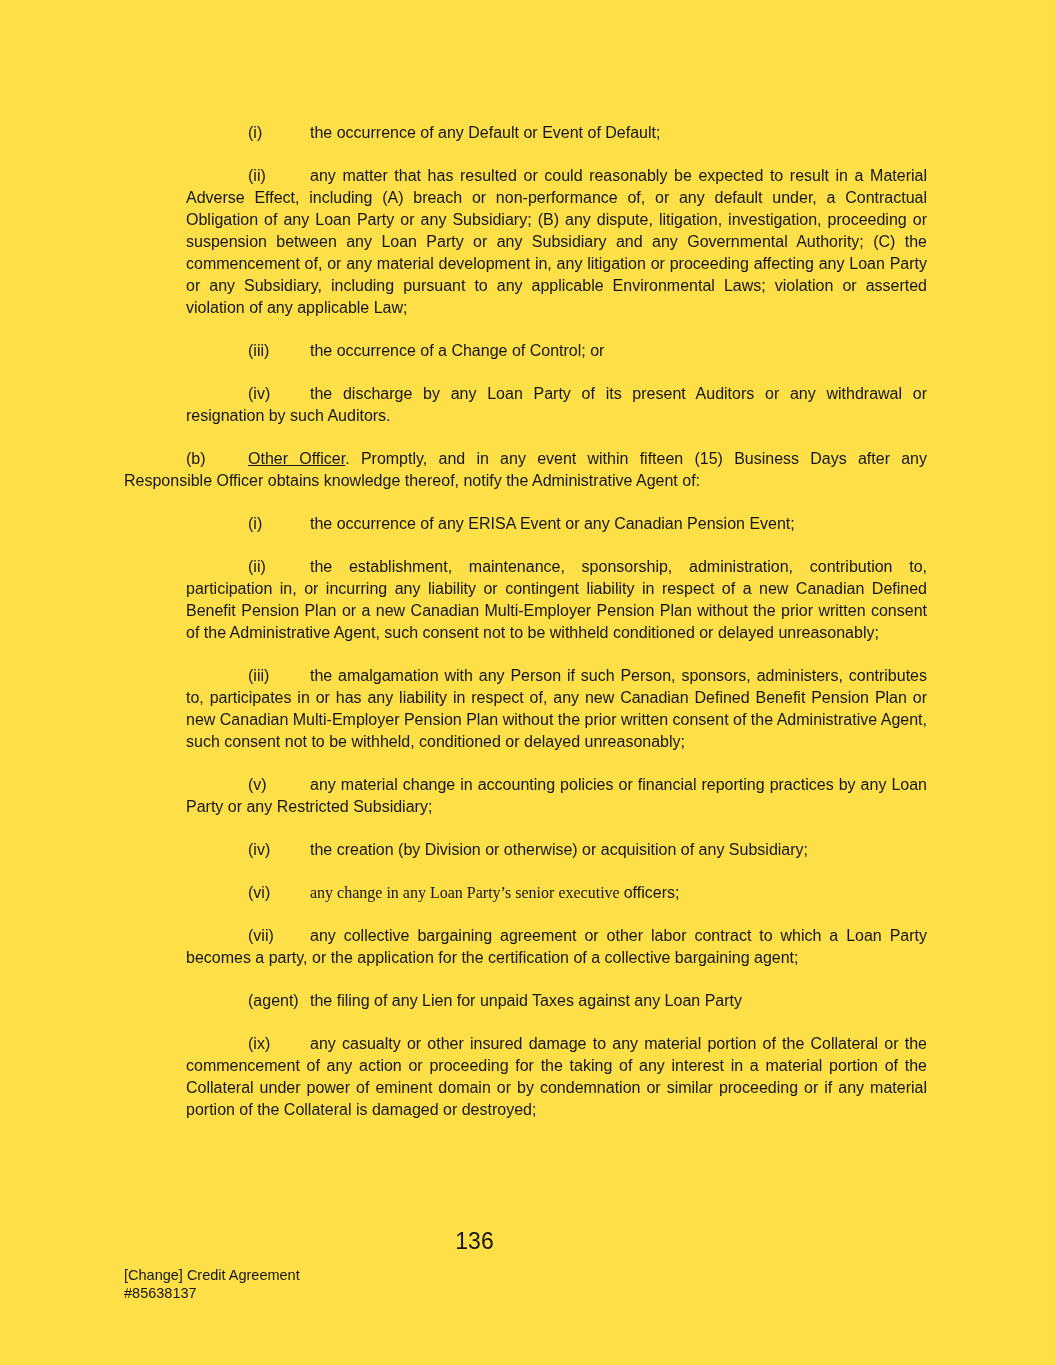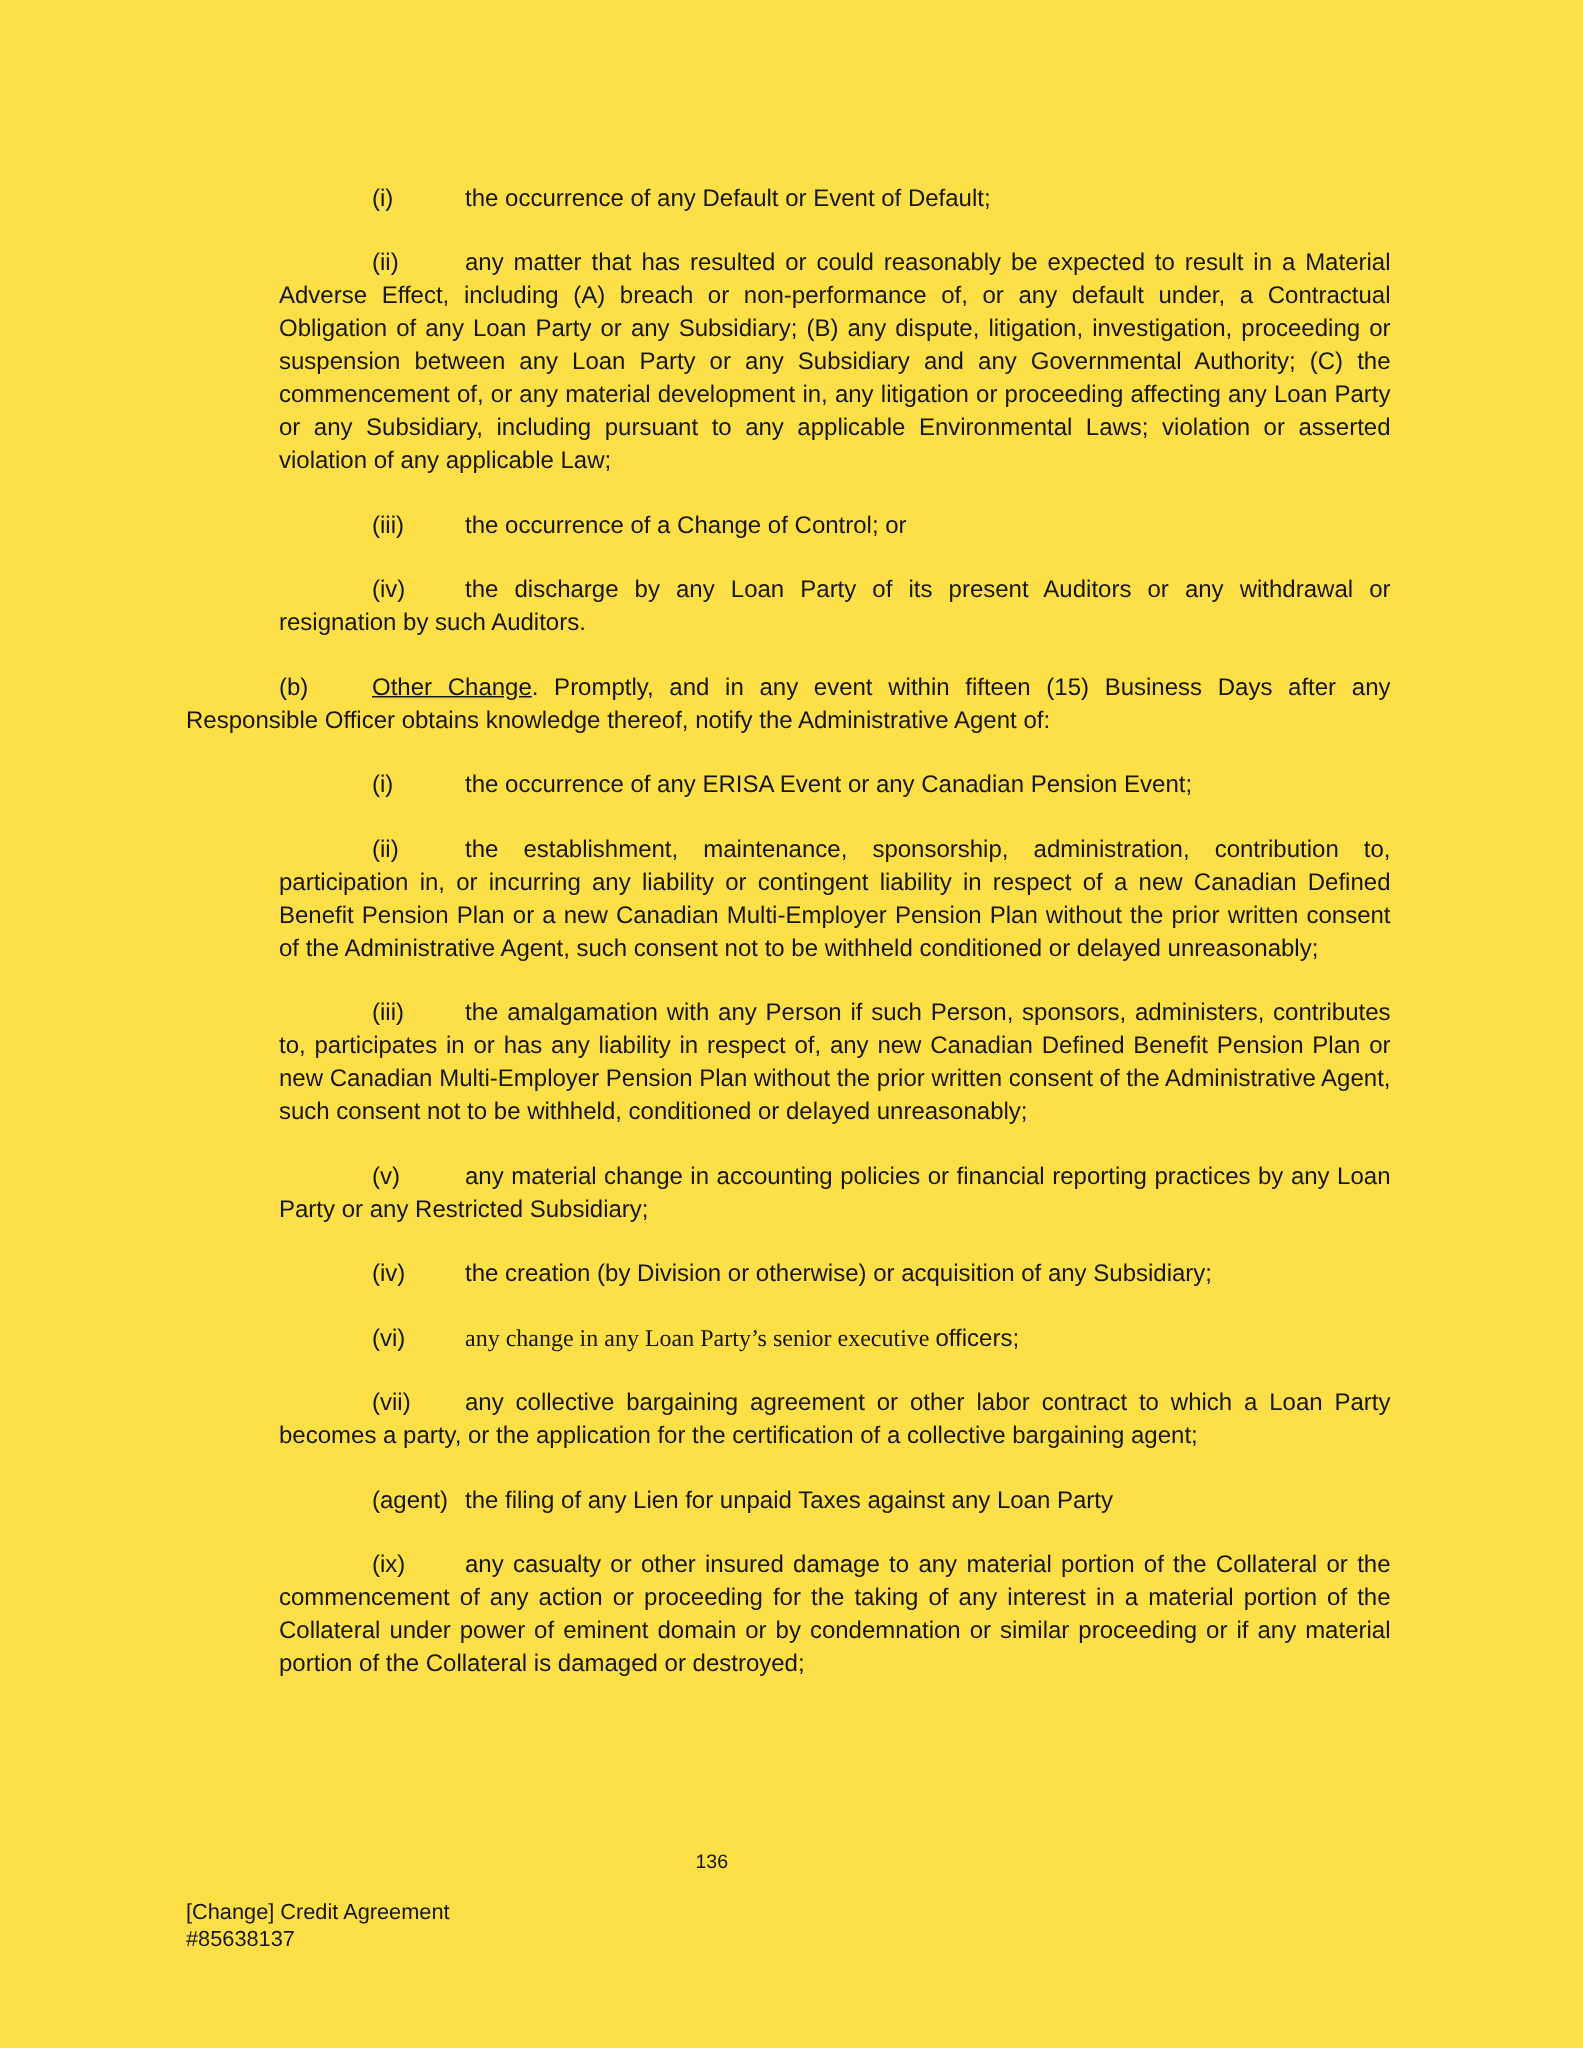--- a/index.html
+++ b/index.html
@@ -40,21 +40,21 @@
     text-indent: 0;
   }
   .u { text-decoration: underline; }
   .serif { font-family: "Liberation Serif", serif; }
   .page-number {
     position: absolute;
     top: 1231px;
     left: 0;
     width: 949px;
     text-align: center;
-    font-size: 13px;
+    font-size: 23px;
     line-height: 20px;
   }
   .footer {
     position: absolute;
     left: 124px;
     top: 1267px;
     font-size: 14.5px;
     line-height: 17.5px;
   }
 </style>
@@ -65,21 +65,21 @@
   <div class="content">
 
     <p class="para indent-sub"><span class="num">(i)</span><span>the occurrence of any Default or Event of Default;</span></p>
 
     <p class="para indent-sub"><span class="num">(ii)</span><span>any matter that has resulted or could reasonably be expected to result in a Material Adverse Effect, including (A) breach or non-performance of, or any default under, a Contractual Obligation of any Loan Party or any Subsidiary; (B) any dispute, litigation, investigation, proceeding or suspension between any Loan Party or any Subsidiary and any Governmental Authority; (C) the commencement of, or any material development in, any litigation or proceeding affecting any Loan Party or any Subsidiary, including pursuant to any applicable Environmental Laws; violation or asserted violation of any applicable Law;</span></p>
 
     <p class="para indent-sub"><span class="num">(iii)</span><span>the occurrence of a Change of Control; or</span></p>
 
     <p class="para indent-sub"><span class="num">(iv)</span><span>the discharge by any Loan Party of its present Auditors or any withdrawal or resignation by such Auditors.</span></p>
 
-    <p class="para indent-b"><span class="num">(b)</span><span class="u">Other Change</span><span>. Promptly, and in any event within fifteen (15) Business Days after any Responsible Officer obtains knowledge thereof, notify the Administrative Agent of:</span></p>
+    <p class="para indent-b"><span class="num">(b)</span><span class="u">Other Officer</span><span>. Promptly, and in any event within fifteen (15) Business Days after any Responsible Officer obtains knowledge thereof, notify the Administrative Agent of:</span></p>
 
     <p class="para indent-sub"><span class="num">(i)</span><span>the occurrence of any ERISA Event or any Canadian Pension Event;</span></p>
 
     <p class="para indent-sub"><span class="num">(ii)</span><span>the establishment, maintenance, sponsorship, administration, contribution to, participation in, or incurring any liability or contingent liability in respect of a new Canadian Defined Benefit Pension Plan or a new Canadian Multi-Employer Pension Plan without the prior written consent of the Administrative Agent, such consent not to be withheld conditioned or delayed unreasonably;</span></p>
 
     <p class="para indent-sub"><span class="num">(iii)</span><span>the amalgamation with any Person if such Person, sponsors, administers, contributes to, participates in or has any liability in respect of, any new Canadian Defined Benefit Pension Plan or new Canadian Multi-Employer Pension Plan without the prior written consent of the Administrative Agent, such consent not to be withheld, conditioned or delayed unreasonably;</span></p>
 
     <p class="para indent-sub"><span class="num">(v)</span><span>any material change in accounting policies or financial reporting practices by any Loan Party or any Restricted Subsidiary;</span></p>
 
     <p class="para indent-sub"><span class="num">(iv)</span><span>the creation (by Division or otherwise) or acquisition of any Subsidiary;</span></p>

